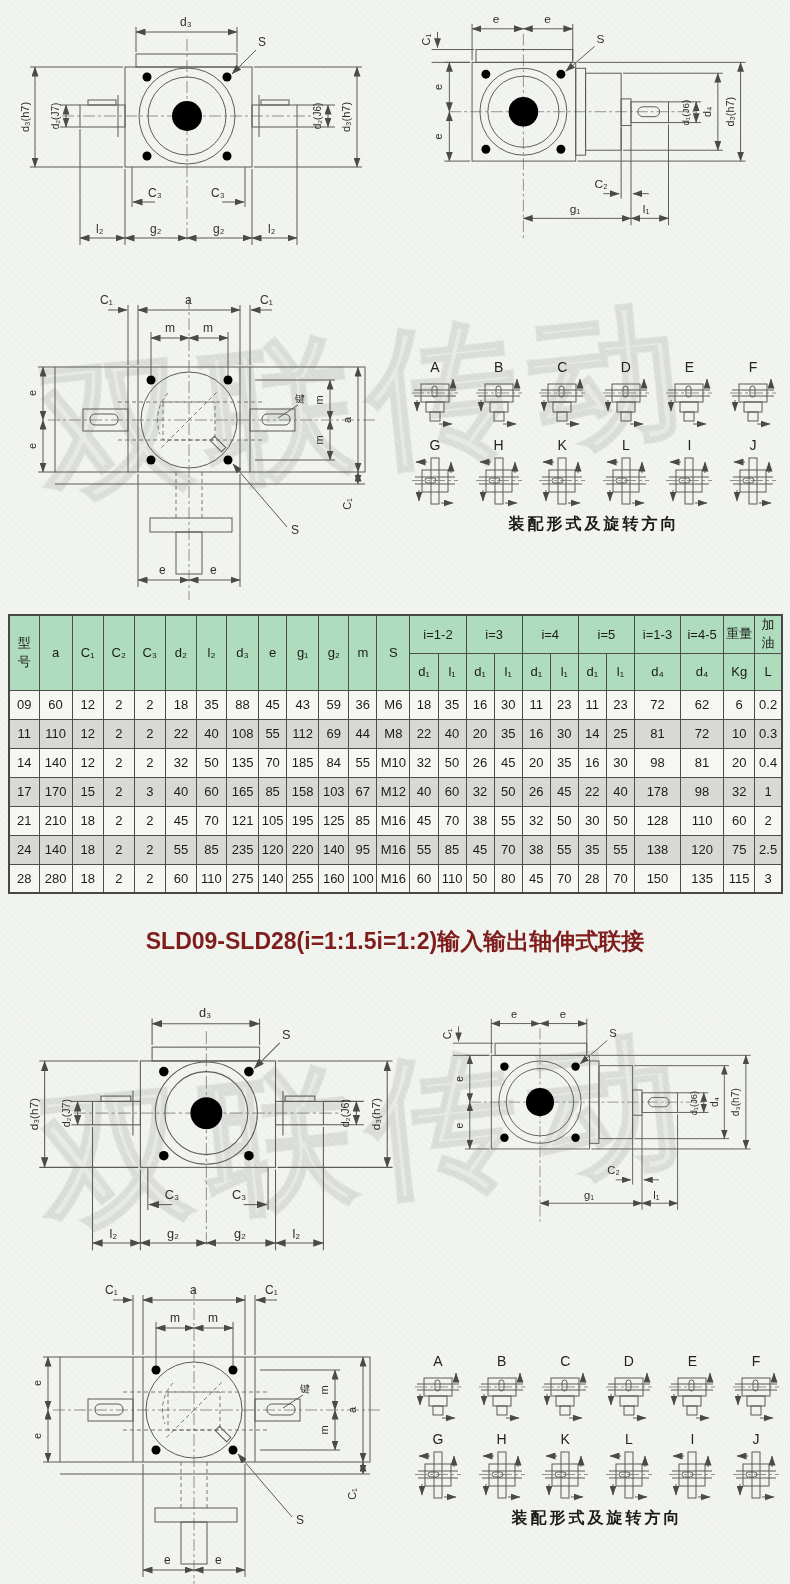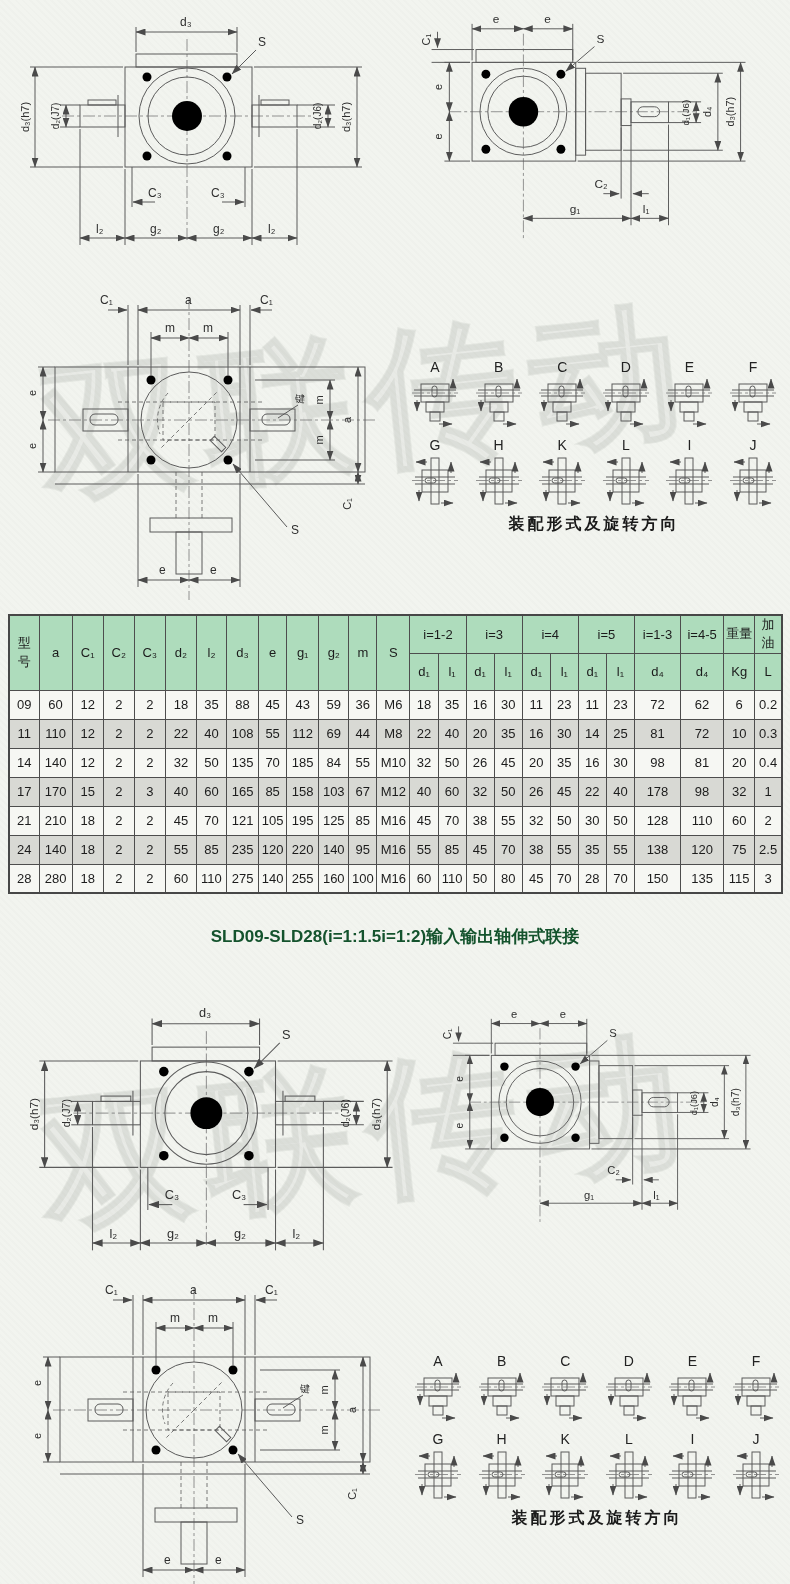--- a/index.html
+++ b/index.html
@@ -57,21 +57,21 @@
   table.spec thead th { background: #aedcbc; font-weight: normal; color: #1b1b1b; }
   table.spec thead tr.h1 th { height: 38px; }
   table.spec thead tr.h2 th { height: 37px; }
   th.model-h { white-space: pre-line; line-height: 1.45; font-size: 13px; }
   table.spec tbody td { height: 29px; background: #f6f7f3; }
   table.spec tbody tr.alt td { background: #d8d9d4; }
 
   
   .title-block {
     position: absolute; left: 0; top: 924px; width: 100%;
-    text-align: center; font-size: 17px; font-weight: 600; color: #14532d; line-height: 1.55;
+    text-align: center; font-size: 23px; font-weight: 600; color: #7f1d1d; line-height: 1.55;
   }
 </style>
 </head>
 <body>
 <div id="page">
 
 <svg width="0" height="0" style="position:absolute" aria-hidden="true">
   <defs>
     <marker id="arr" markerWidth="10" markerHeight="7" refX="9.5" refY="3.5" orient="auto-start-reverse">
       <path d="M0,0 L10,3.5 L0,7 Z" fill="#4a4a4a"></path>

